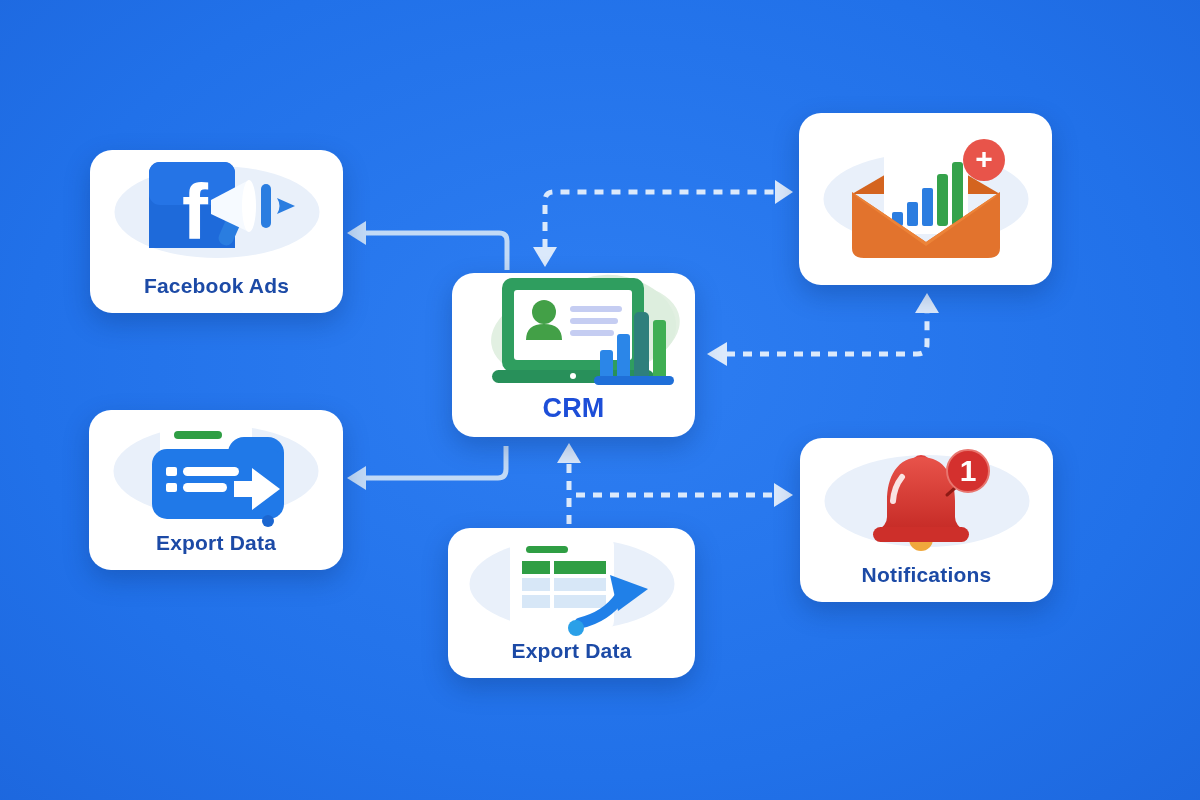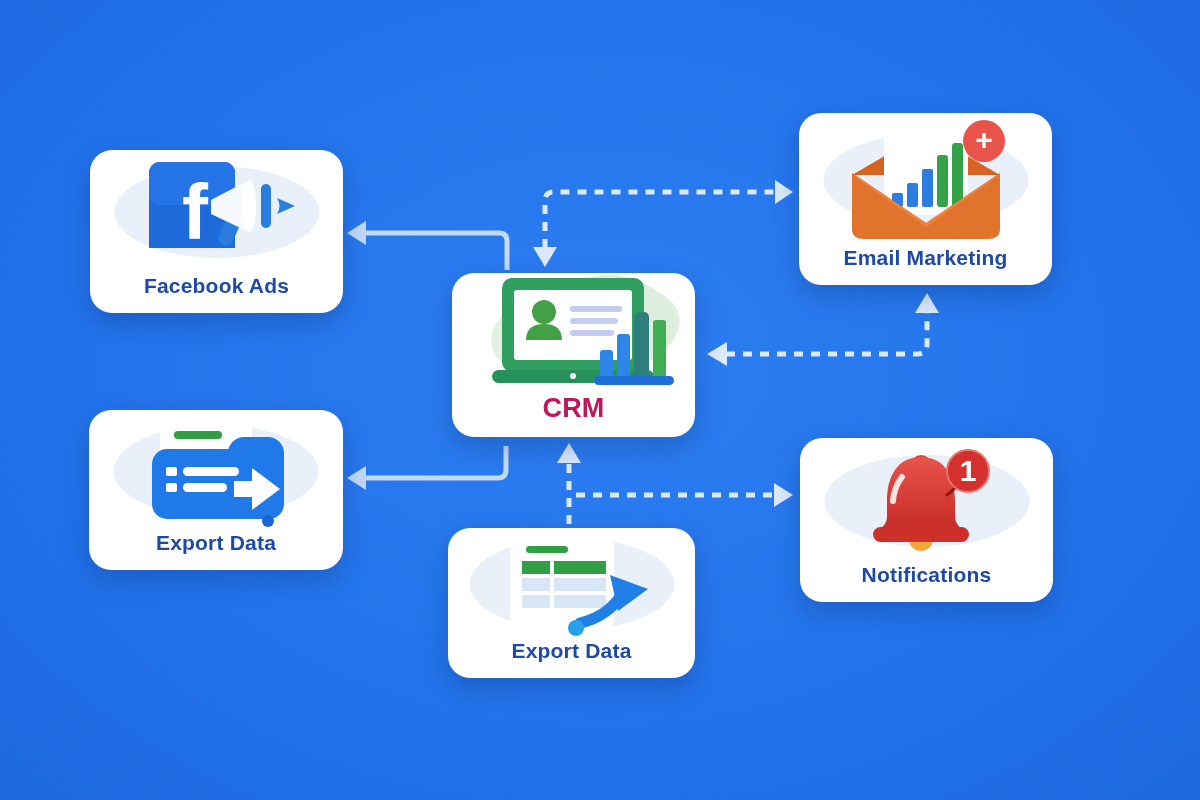--- a/index.html
+++ b/index.html
@@ -23,21 +23,21 @@
   #card-export-bottom{left:448px;top:528px;width:247px;height:150px;}
   #card-notifications{left:800px;top:438px;width:253px;height:164px;}
   .icon-wrap{position:relative;flex:1;width:100%;display:flex;align-items:center;justify-content:center;}
   .bg-ellipse{position:absolute;border-radius:50%;background:#e9f0fa;width:205px;height:92px;left:50%;top:50%;transform:translate(-50%,-50%);}
   .bg-ellipse.green{background:#e2f0e2;width:190px;height:100px;transform:translate(-44%,-52%) rotate(-8deg);}
   .bg-ellipse.green2{background:#ddeede;width:120px;height:86px;left:68%;top:38%;transform:translate(-50%,-50%) rotate(14deg);}
   .icon-wrap svg{position:relative;}
   .card-label{
     font-size:21px;font-weight:700;color:#1c4aa6;margin-bottom:15px;letter-spacing:.2px;
   }
-  #card-crm .card-label{font-size:27px;font-weight:800;color:#be185d;margin-bottom:13px;}
+  #card-crm .card-label{font-size:27px;font-weight:800;color:#1d4ed8;margin-bottom:13px;}
   .svg-badge-text{font-family:"Liberation Sans","DejaVu Sans",sans-serif;font-weight:bold;fill:#ffffff;}
   .fb-letter{font-family:"Liberation Sans","DejaVu Sans",sans-serif;font-weight:bold;fill:#ffffff;}
 </style>
 </head>
 <body>
 
 <div class="canvas">
 
   <svg id="connectors" width="1200" height="800" viewBox="0 0 1200 800">
 
@@ -114,21 +114,20 @@
 
         <path d="M14,56 L88,106 L162,56 L162,112 Q162,122 150,122 L26,122 Q14,122 14,112 Z" fill="#e2732d"></path>
         <path d="M14,56 L88,106 L162,56 L156,62 L88,110 L20,62 Z" fill="#ec8338"></path>
 
         <g>
           <circle cx="146" cy="24" r="21" fill="#e8544a"></circle>
           <text class="svg-badge-text" x="146" y="33" font-size="30" text-anchor="middle">+</text>
         </g>
       </svg>
     </div>
-    <div class="card-label">Email Marketing</div>
   </div>
 
   <div class="card" id="card-crm">
     <div class="icon-wrap">
       <div class="bg-ellipse green"></div>
       <div class="bg-ellipse green2"></div>
       <svg width="212" height="118" viewBox="0 0 212 118">
 
         <g>
           <rect x="34" y="4" width="142" height="94" rx="10" fill="#2f9e5f"></rect>

